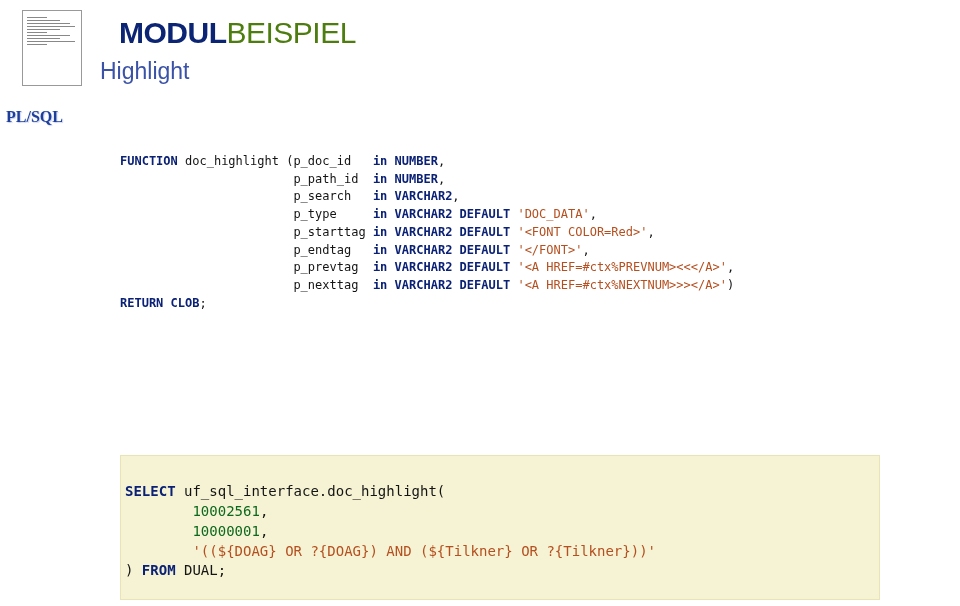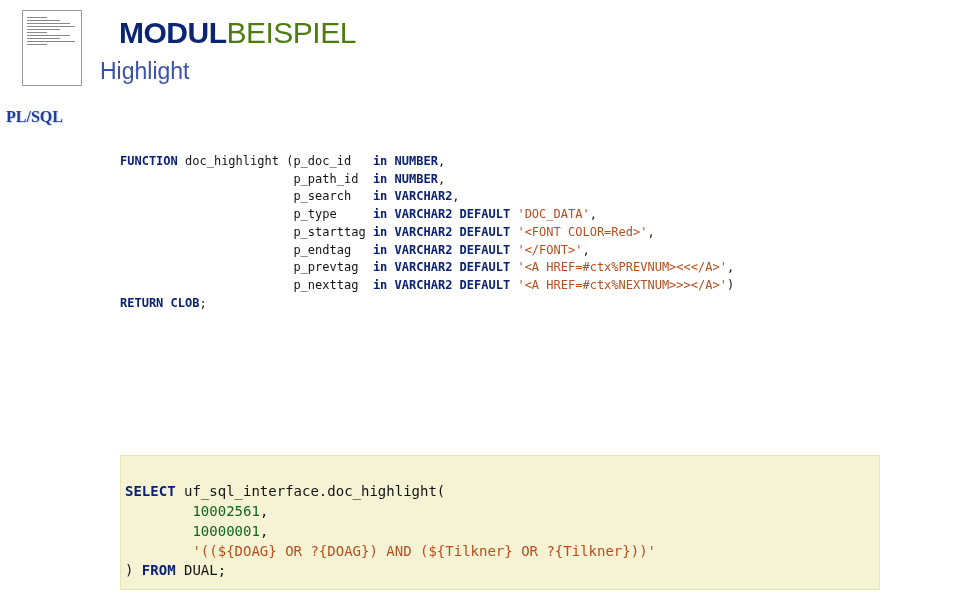--- a/index.html
+++ b/index.html
@@ -83,21 +83,21 @@
   .code-block-2 {
     position: absolute;
     left: 120px;
     top: 455px;
     font-family: "Andale Mono","Lucida Console",Consolas,monospace;
     font-size: 14px;
     line-height: 1.42;
     white-space: pre;
     background: #f5f3d4;
     border: 1px solid #e8e4b5;
-    padding: 6px 10px 8px 4px;
+    padding: 6px 10px 18px 4px;
     box-sizing: border-box;
     width: 760px;
   }
   .c-keyword { color: #0b2175; font-weight: bold; }
   .c-string  { color: #b54f1f; }
   .c-number  { color: #0d681d; }
   .c-plain   { color: #141414; }
 </style>
 </head>
 <body>

